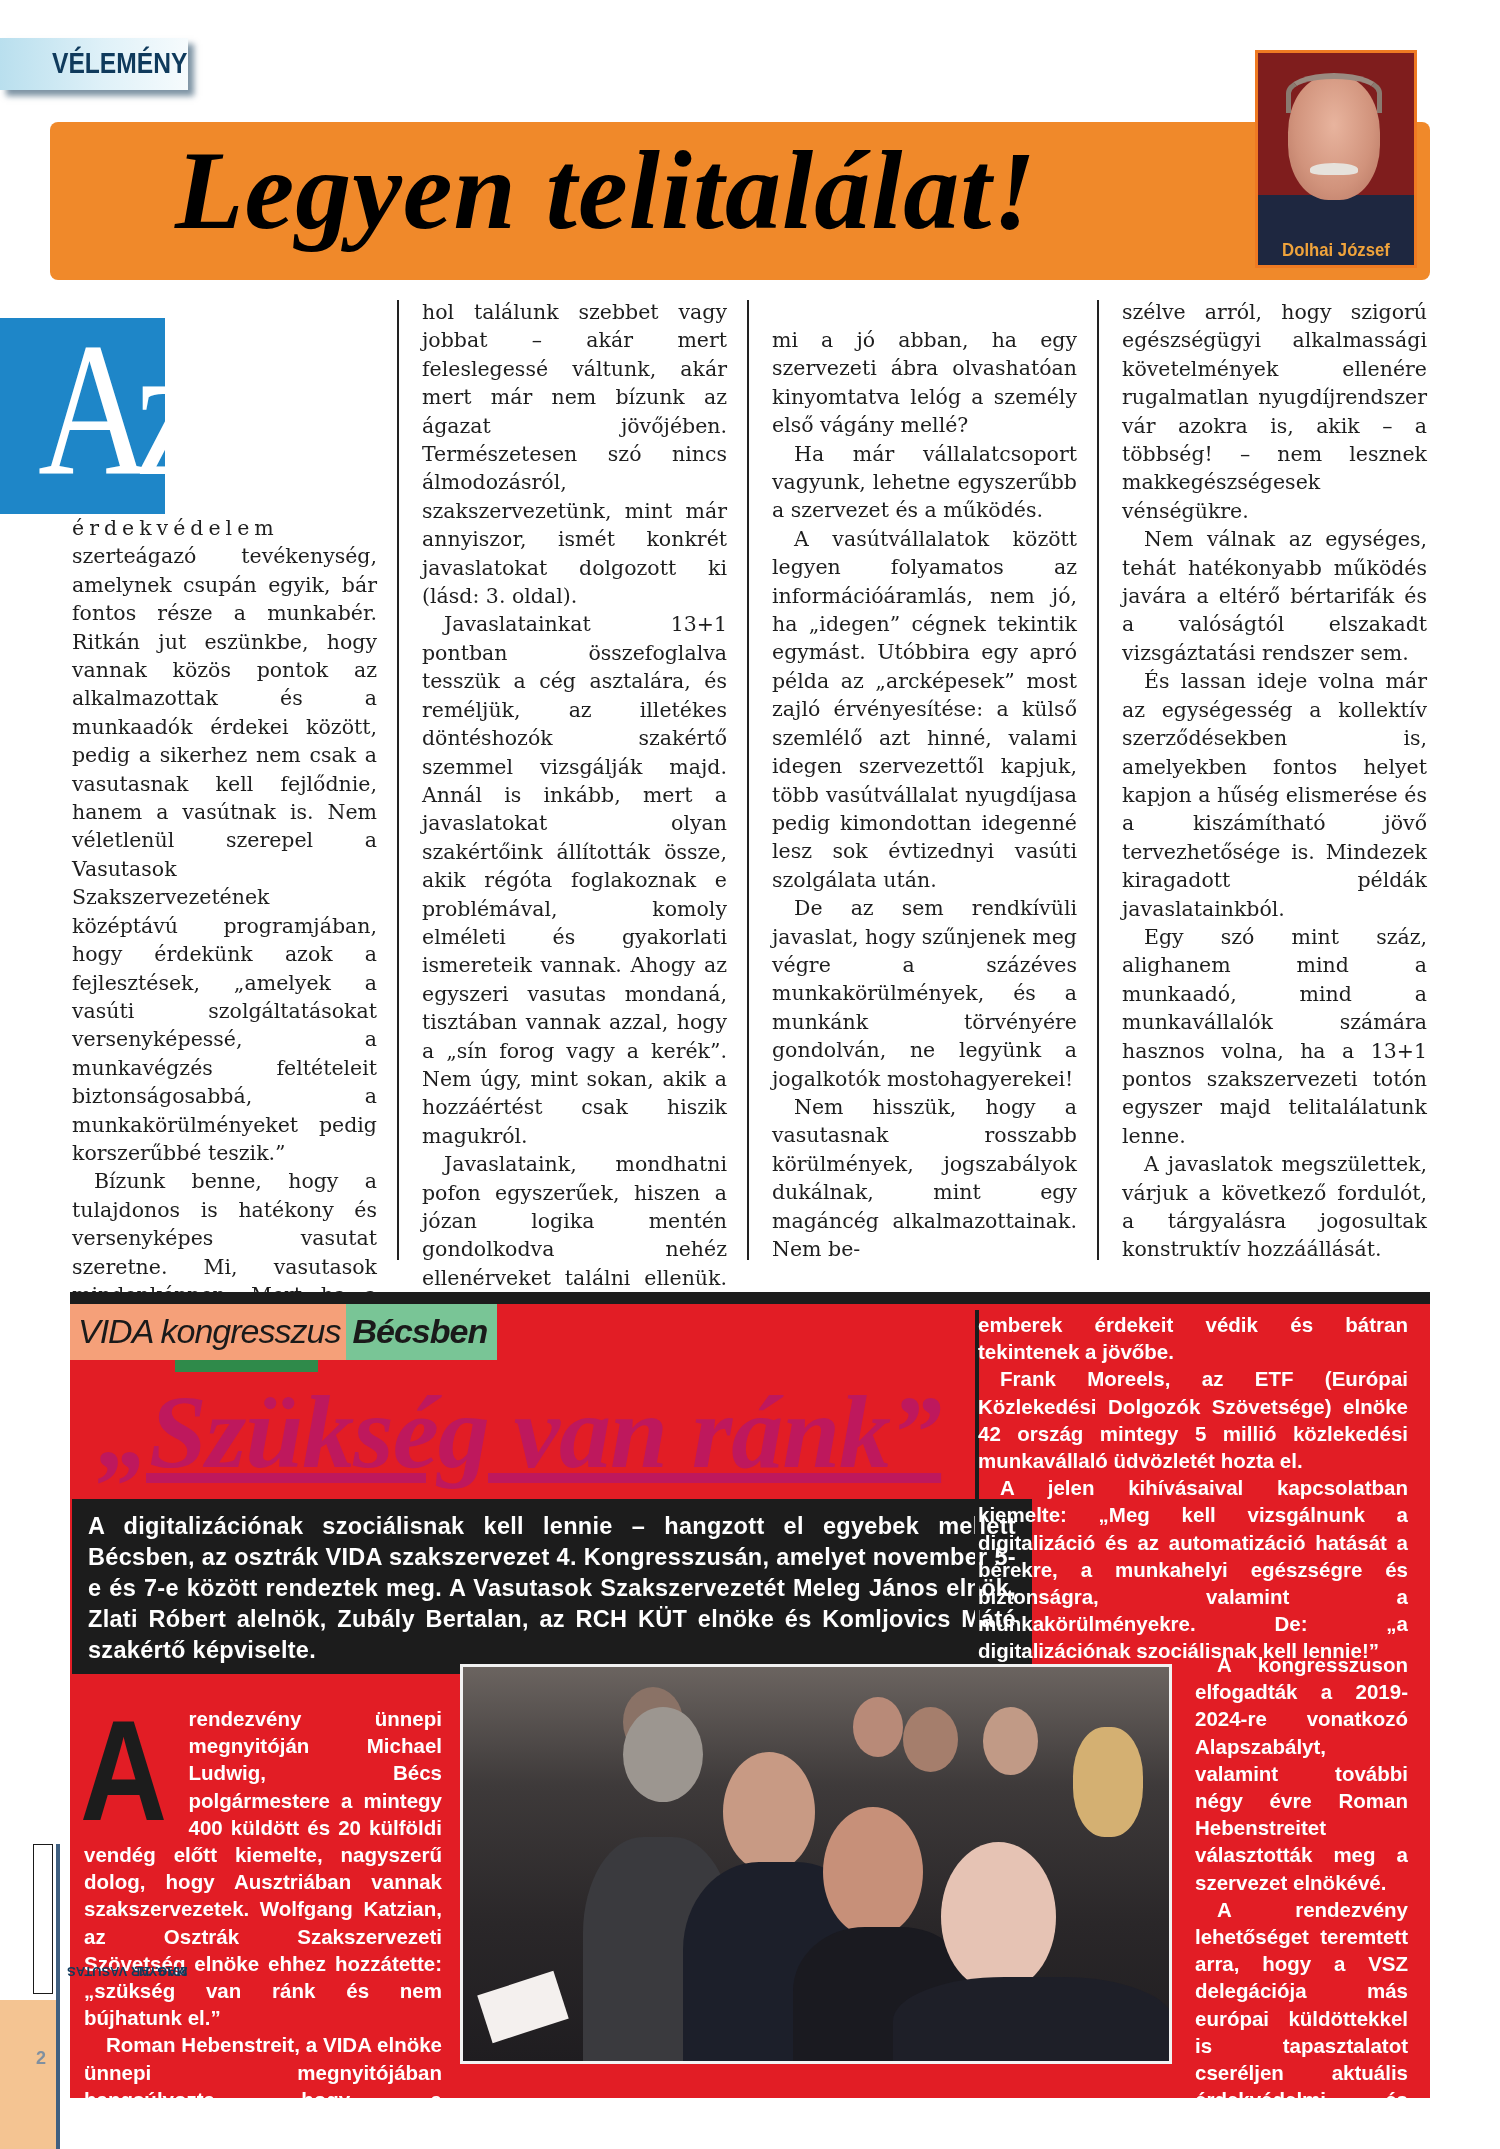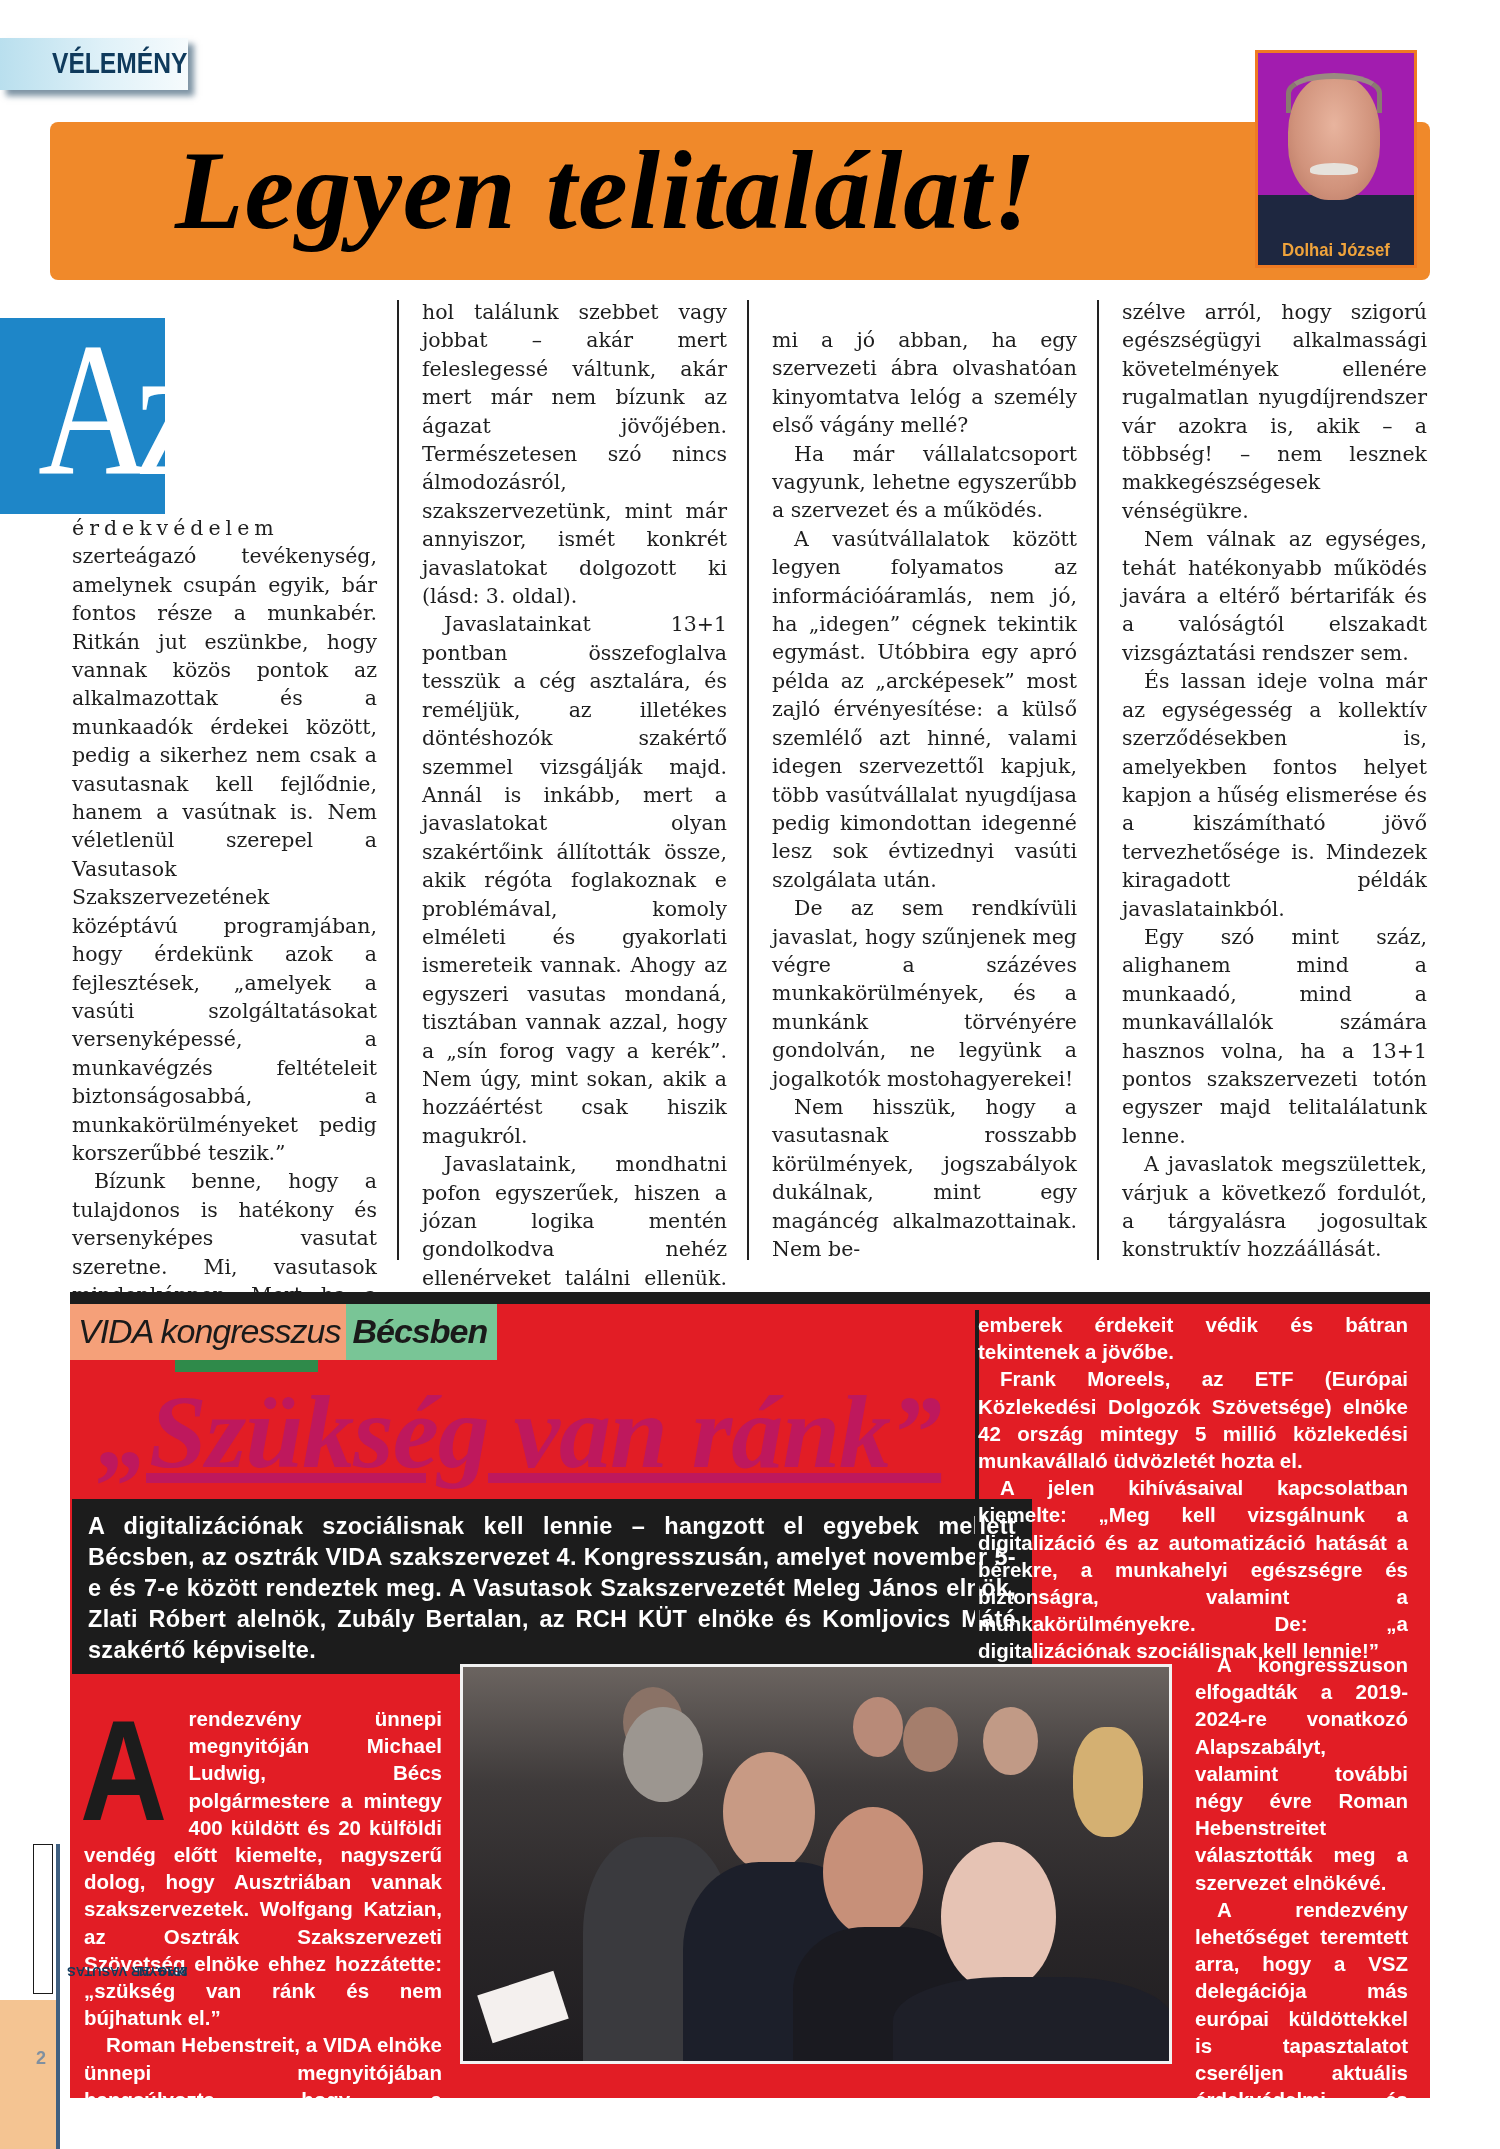--- a/index.html
+++ b/index.html
@@ -14,21 +14,21 @@
     font-weight: bold; font-size: 30px; letter-spacing: 0px; color: #0f3a5c; transform: scaleX(0.82); transform-origin: left; }
 
   
   .title-banner { position: absolute; left: 50px; top: 122px; width: 1380px; height: 158px;
     background: #f0892a; border-radius: 8px; }
   .title-banner h1 { position: absolute; left: 125px; top: 4px; font-family: "Liberation Serif", serif;
     font-style: italic; font-weight: bold; font-size: 112px; color: #000000; letter-spacing: 1px; white-space: nowrap; }
 
   
   .author-photo { position: absolute; left: 1255px; top: 50px; width: 162px; height: 218px;
-    border: 3px solid #ef7a22; background: #a21caf; overflow: hidden; }
+    border: 3px solid #ef7a22; background: #7f1d1d; overflow: hidden; }
   .author-photo .bg-shirt { position: absolute; left: 0; bottom: 0; width: 100%; height: 70px; background: #1e2740; }
   .author-photo .head { position: absolute; left: 30px; top: 22px; width: 92px; height: 125px; border-radius: 46% 46% 44% 44%;
     background: radial-gradient(ellipse at 50% 40%, #e8b49e 0%, #d1937c 60%, #b5735f 100%); }
   .author-photo .hair { position: absolute; left: 28px; top: 20px; width: 96px; height: 40px; border-radius: 50% 50% 0 0;
     border-top: 6px solid #9a8a80; border-left: 5px solid #8a7a70; border-right: 5px solid #8a7a70; }
   .author-photo .mustache { position: absolute; left: 52px; top: 110px; width: 48px; height: 12px; background: #e6e2dc; border-radius: 50% 50% 30% 30%; }
   .author-photo .name { position: absolute; left: 0; bottom: 4px; width: 100%; text-align: center;
     font-family: "Liberation Sans", sans-serif; font-weight: bold; font-size: 19px; color: #f0a33b; transform: scaleX(0.88); }
 
   

